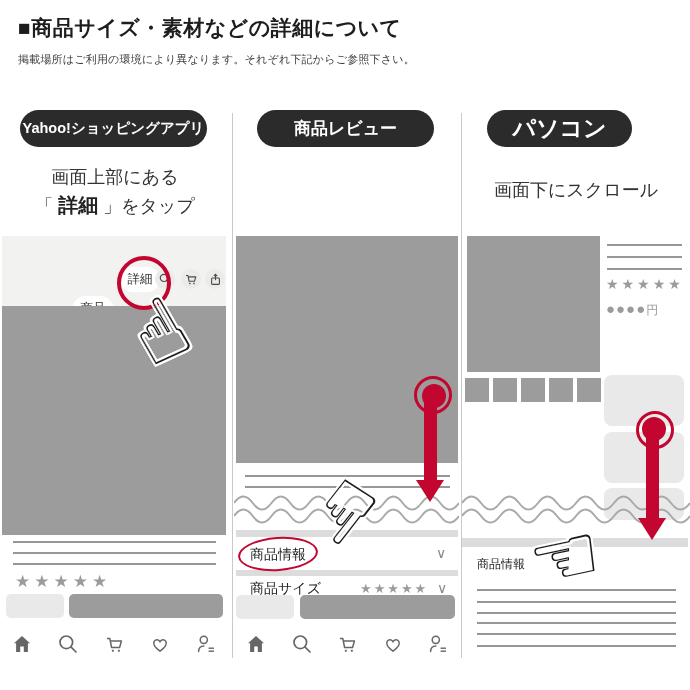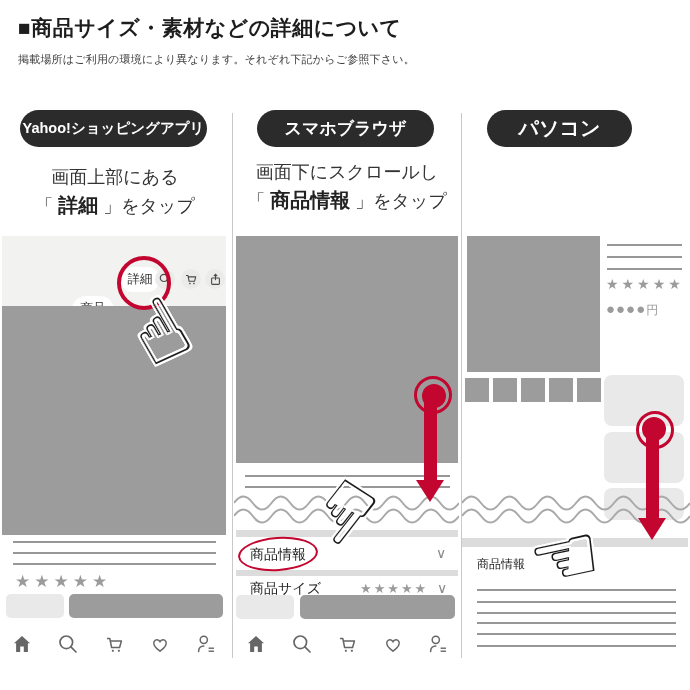--- a/index.html
+++ b/index.html
@@ -125,26 +125,22 @@
         <path d="M11 18.2 C5.6 14.2 3.6 11 5.2 8.4 C6.7 6 9.8 6.3 11 8.6 C12.2 6.3 15.3 6 16.8 8.4 C18.4 11 16.4 14.2 11 18.2 Z" fill="none" stroke="#666" stroke-width="1.5"></path>
       </svg>
     <svg width="22" height="22" viewBox="0 0 22 22">
         <circle cx="8.8" cy="6.8" r="3.6" fill="none" stroke="#666" stroke-width="1.5"></circle>
         <path d="M3.6 18.6 C3.6 14.8 5.9 12.9 8.8 12.9" fill="none" stroke="#666" stroke-width="1.5" stroke-linecap="round"></path>
         <line x1="13.6" y1="15.2" x2="19" y2="15.2" stroke="#666" stroke-width="1.4"></line>
         <line x1="13.6" y1="18.2" x2="19" y2="18.2" stroke="#666" stroke-width="1.4"></line>
       </svg>
   </div>
 
-  <div class="abs pill" style="left:257px;top:110px;width:177px;height:37px;line-height:37px;font-size:17px;">スマホブラウザ</div>
-
-  <div class="abs instr" style="left:232px;top:158px;">
-    <span>画面下にスクロールし</span><br>
-    <span>「 </span><b>商品情報</b><span> 」をタップ</span>
-  </div>
+  <div class="abs pill" style="left:257px;top:110px;width:177px;height:37px;line-height:37px;font-size:17px;">商品レビュー</div>
+
 
   <div class="abs graybox" style="left:236px;top:236px;width:222px;height:227px;"></div>
 
   <div class="abs hline" style="left:245px;top:475px;width:205px;"></div>
   <div class="abs hline" style="left:245px;top:486px;width:205px;"></div>
 
   <div class="abs wavewrap" style="left:234px;top:494px;width:225px;">
     <svg width="225" height="32" viewBox="0 0 228 32" preserveAspectRatio="none">
       <path d="M0 9 q9.5 -13 19 0 t19 0 t19 0 t19 0 t19 0 t19 0 t19 0 t19 0 t19 0 t19 0 t19 0 t19 0" fill="none" stroke="#a9a9a9" stroke-width="2"></path>
       <path d="M0 22 q9.5 -13 19 0 t19 0 t19 0 t19 0 t19 0 t19 0 t19 0 t19 0 t19 0 t19 0 t19 0 t19 0" fill="none" stroke="#a9a9a9" stroke-width="2"></path>
@@ -190,22 +186,25 @@
         <path d="M11 18.2 C5.6 14.2 3.6 11 5.2 8.4 C6.7 6 9.8 6.3 11 8.6 C12.2 6.3 15.3 6 16.8 8.4 C18.4 11 16.4 14.2 11 18.2 Z" fill="none" stroke="#666" stroke-width="1.5"></path>
       </svg>
     <svg width="22" height="22" viewBox="0 0 22 22">
         <circle cx="8.8" cy="6.8" r="3.6" fill="none" stroke="#666" stroke-width="1.5"></circle>
         <path d="M3.6 18.6 C3.6 14.8 5.9 12.9 8.8 12.9" fill="none" stroke="#666" stroke-width="1.5" stroke-linecap="round"></path>
         <line x1="13.6" y1="15.2" x2="19" y2="15.2" stroke="#666" stroke-width="1.4"></line>
         <line x1="13.6" y1="18.2" x2="19" y2="18.2" stroke="#666" stroke-width="1.4"></line>
       </svg>
   </div>
 
-  <div class="abs pill" style="left:487px;top:110px;width:145px;height:37px;line-height:37px;font-size:20px;">パソコン</div>
-
+  <div class="abs pill" style="left:487px;top:110px;width:145px;height:37px;line-height:37px;font-size:23px;">パソコン</div>
+
+  <div class="abs instr" style="left:461px;top:176px;">
+    <span>画面下にスクロール</span>
+  </div>
 
   <div class="abs graybox" style="left:467px;top:236px;width:133px;height:136px;"></div>
 
   <div class="abs hline" style="left:607px;top:244px;width:75px;"></div>
   <div class="abs hline" style="left:607px;top:256px;width:75px;"></div>
   <div class="abs hline" style="left:607px;top:268px;width:75px;"></div>
   <div class="abs stars-sm" style="left:606px;top:276px;letter-spacing:3px;font-size:14px;">★★★★★</div>
   <div class="abs" style="left:606px;top:300px;">
     <span class="pricedots">●●●●</span><span class="priceunit">円</span>
   </div>

